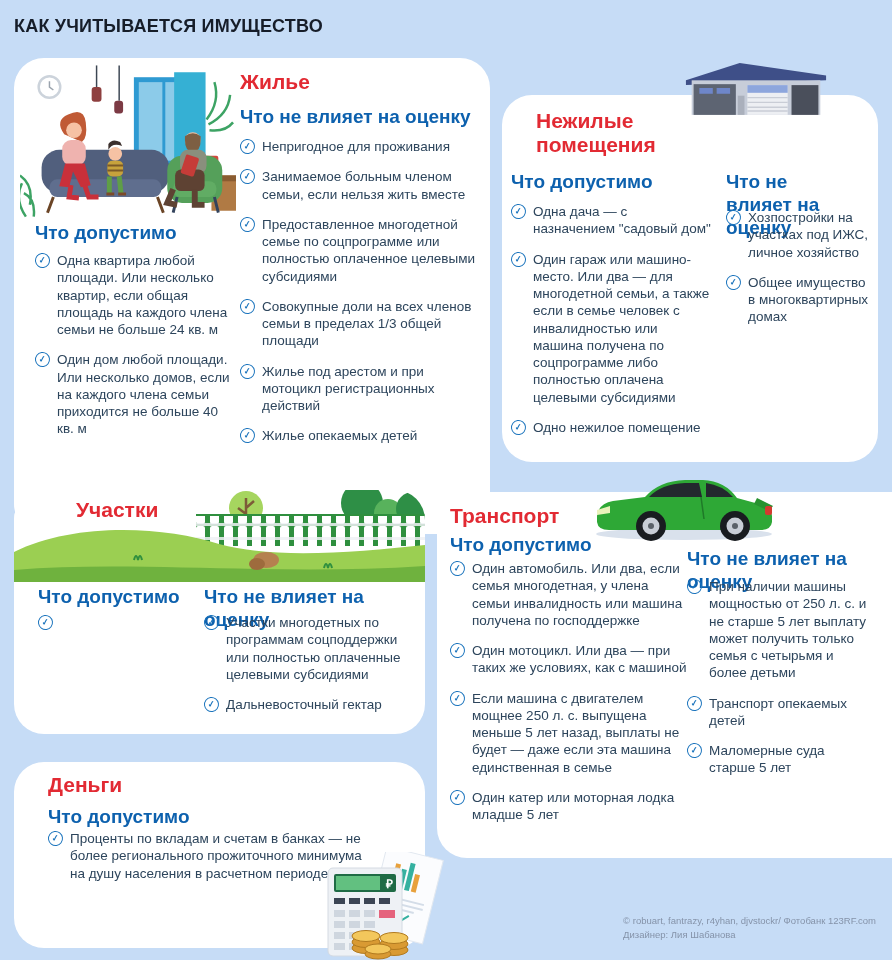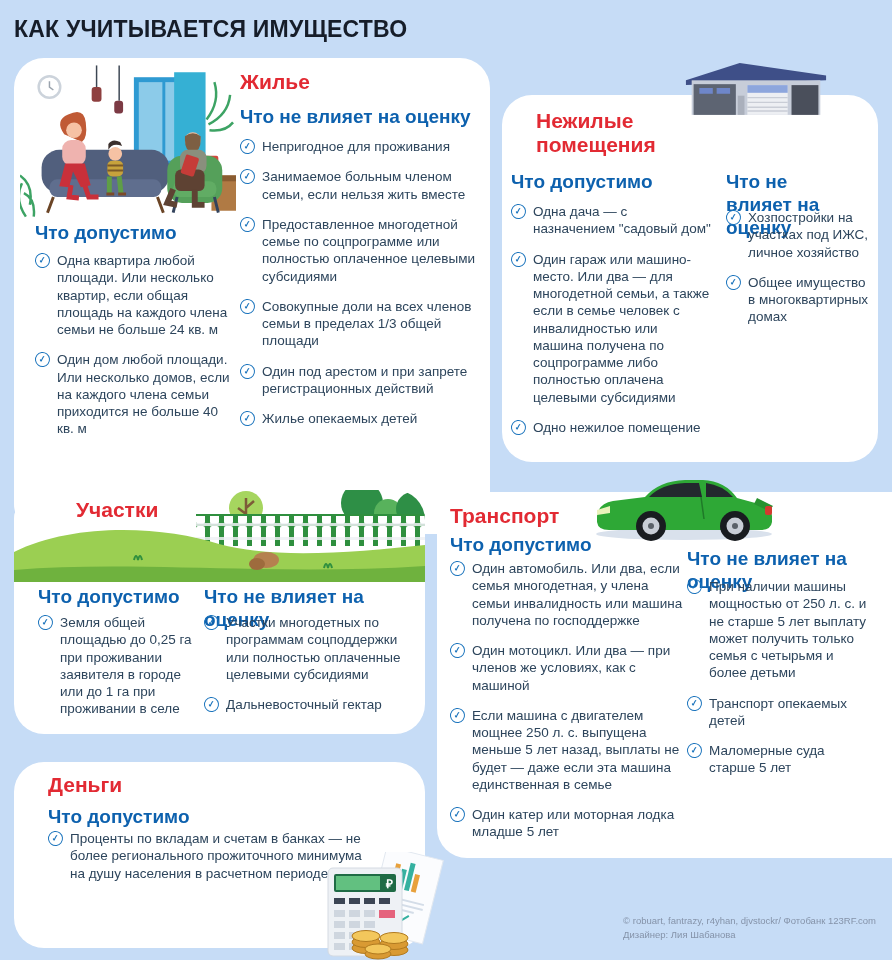--- a/index.html
+++ b/index.html
@@ -1,18 +1,18 @@
 <!DOCTYPE html>
 <html><head>
 <meta charset="utf-8">
 <style>
   html,body{margin:0;padding:0;}
   .page{position:relative;width:892px;height:960px;background:#c6dcf6;
         font-family:"Liberation Sans",sans-serif;overflow:hidden;}
-  .page-title{position:absolute;left:14px;top:16px;font-size:23px;font-weight:800;
+  .page-title{position:absolute;left:14px;top:16px;font-size:18px;font-weight:800;
         color:#161d29;letter-spacing:.2px;}
   .card{position:absolute;background:#fff;border-radius:30px;}
   .card-title{position:absolute;color:#e22a33;font-size:21px;font-weight:800;line-height:1.15;}
   .subhead{position:absolute;color:#0d61ae;font-size:19px;font-weight:800;line-height:1.2;}
   .blist{position:absolute;list-style:none;margin:0;padding:0;}
   .blist li{display:flex;gap:7px;margin-bottom:13px;color:#2d455c;font-size:13.5px;line-height:1.28;}
   .check{flex:0 0 auto;width:13px;height:13px;border:1.6px solid #1b74bd;border-radius:50%;
         color:#1b74bd;font-size:9px;display:flex;align-items:center;justify-content:center;
         margin-top:1px;font-weight:bold;transform:rotate(-8deg);}
   .illus{position:absolute;}
@@ -84,21 +84,21 @@
         <li>
           <span class="check">✓</span>
           <span>Предоставленное многодетной семье по соцпрограмме или полностью оплаченное целевыми субсидиями</span>
         </li>
         <li>
           <span class="check">✓</span>
           <span>Совокупные доли на всех членов семьи в пределах 1/3 общей площади</span>
         </li>
         <li>
           <span class="check">✓</span>
-          <span>Один под арестом и при запрете регистрационных действий</span>
+          <span>Жилье под арестом и при мотоцикл регистрационных действий</span>
         </li>
         <li>
           <span class="check">✓</span>
           <span>Жилье опекаемых детей</span>
         </li>
       </ul>
     <div class="subhead" style="left:21px;top:164px;">Что допустимо</div>
     <ul class="blist" style="left:21px;top:194px;width:202px;">
         <li>
           <span class="check">✓</span>
@@ -178,21 +178,20 @@
         <ellipse cx="252" cy="70" rx="13" ry="8" fill="#b5814f"></ellipse>
         <ellipse cx="243" cy="74" rx="8" ry="6" fill="#9e6b3d"></ellipse>
         <path d="M310 78 q2 -8 4 0 q2 -8 4 0 M120 70 q2 -8 4 0 q2 -8 4 0" stroke="#2f8f3e" stroke-width="2" fill="none"></path>
       </svg>
     </div>
     <div class="card-title" style="left:62px;top:8px;">Участки</div>
     <div class="subhead" style="left:24px;top:96px;">Что допустимо</div>
     <ul class="blist" style="left:24px;top:124px;width:154px;">
         <li>
           <span class="check">✓</span>
-          <span>Земля общей площадью до 0,25 га при проживании заявителя в городе или до 1 га при проживании в селе</span>
         </li>
       </ul>
     <div class="subhead" style="left:190px;top:96px;">Что не влияет на оценку</div>
     <ul class="blist" style="left:190px;top:124px;width:214px;">
         <li>
           <span class="check">✓</span>
           <span>Участки многодетных по программам соцподдержки или полностью оплаченные целевыми субсидиями</span>
         </li>
         <li>
           <span class="check">✓</span>
@@ -222,21 +221,21 @@
     </div>
     <div class="card-title" style="left:13px;top:12px;">Транспорт</div>
     <div class="subhead" style="left:13px;top:42px;">Что допустимо</div>
     <ul class="blist" style="left:13px;top:68px;width:240px;">
         <li>
           <span class="check">✓</span>
           <span>Один автомобиль. Или два, если семья многодетная, у члена семьи инвалидность или машина получена по господдержке</span>
         </li>
         <li>
           <span class="check">✓</span>
-          <span>Один мотоцикл. Или два — при членов же условиях, как с машиной</span>
+          <span>Один мотоцикл. Или два — при таких же условиях, как с машиной</span>
         </li>
         <li>
           <span class="check">✓</span>
           <span>Если машина с двигателем мощнее 250 л. с. выпущена меньше 5 лет назад, выплаты не будет — даже если эта машина единственная в семье</span>
         </li>
         <li>
           <span class="check">✓</span>
           <span>Один катер или моторная лодка младше 5 лет</span>
         </li>
       </ul>

